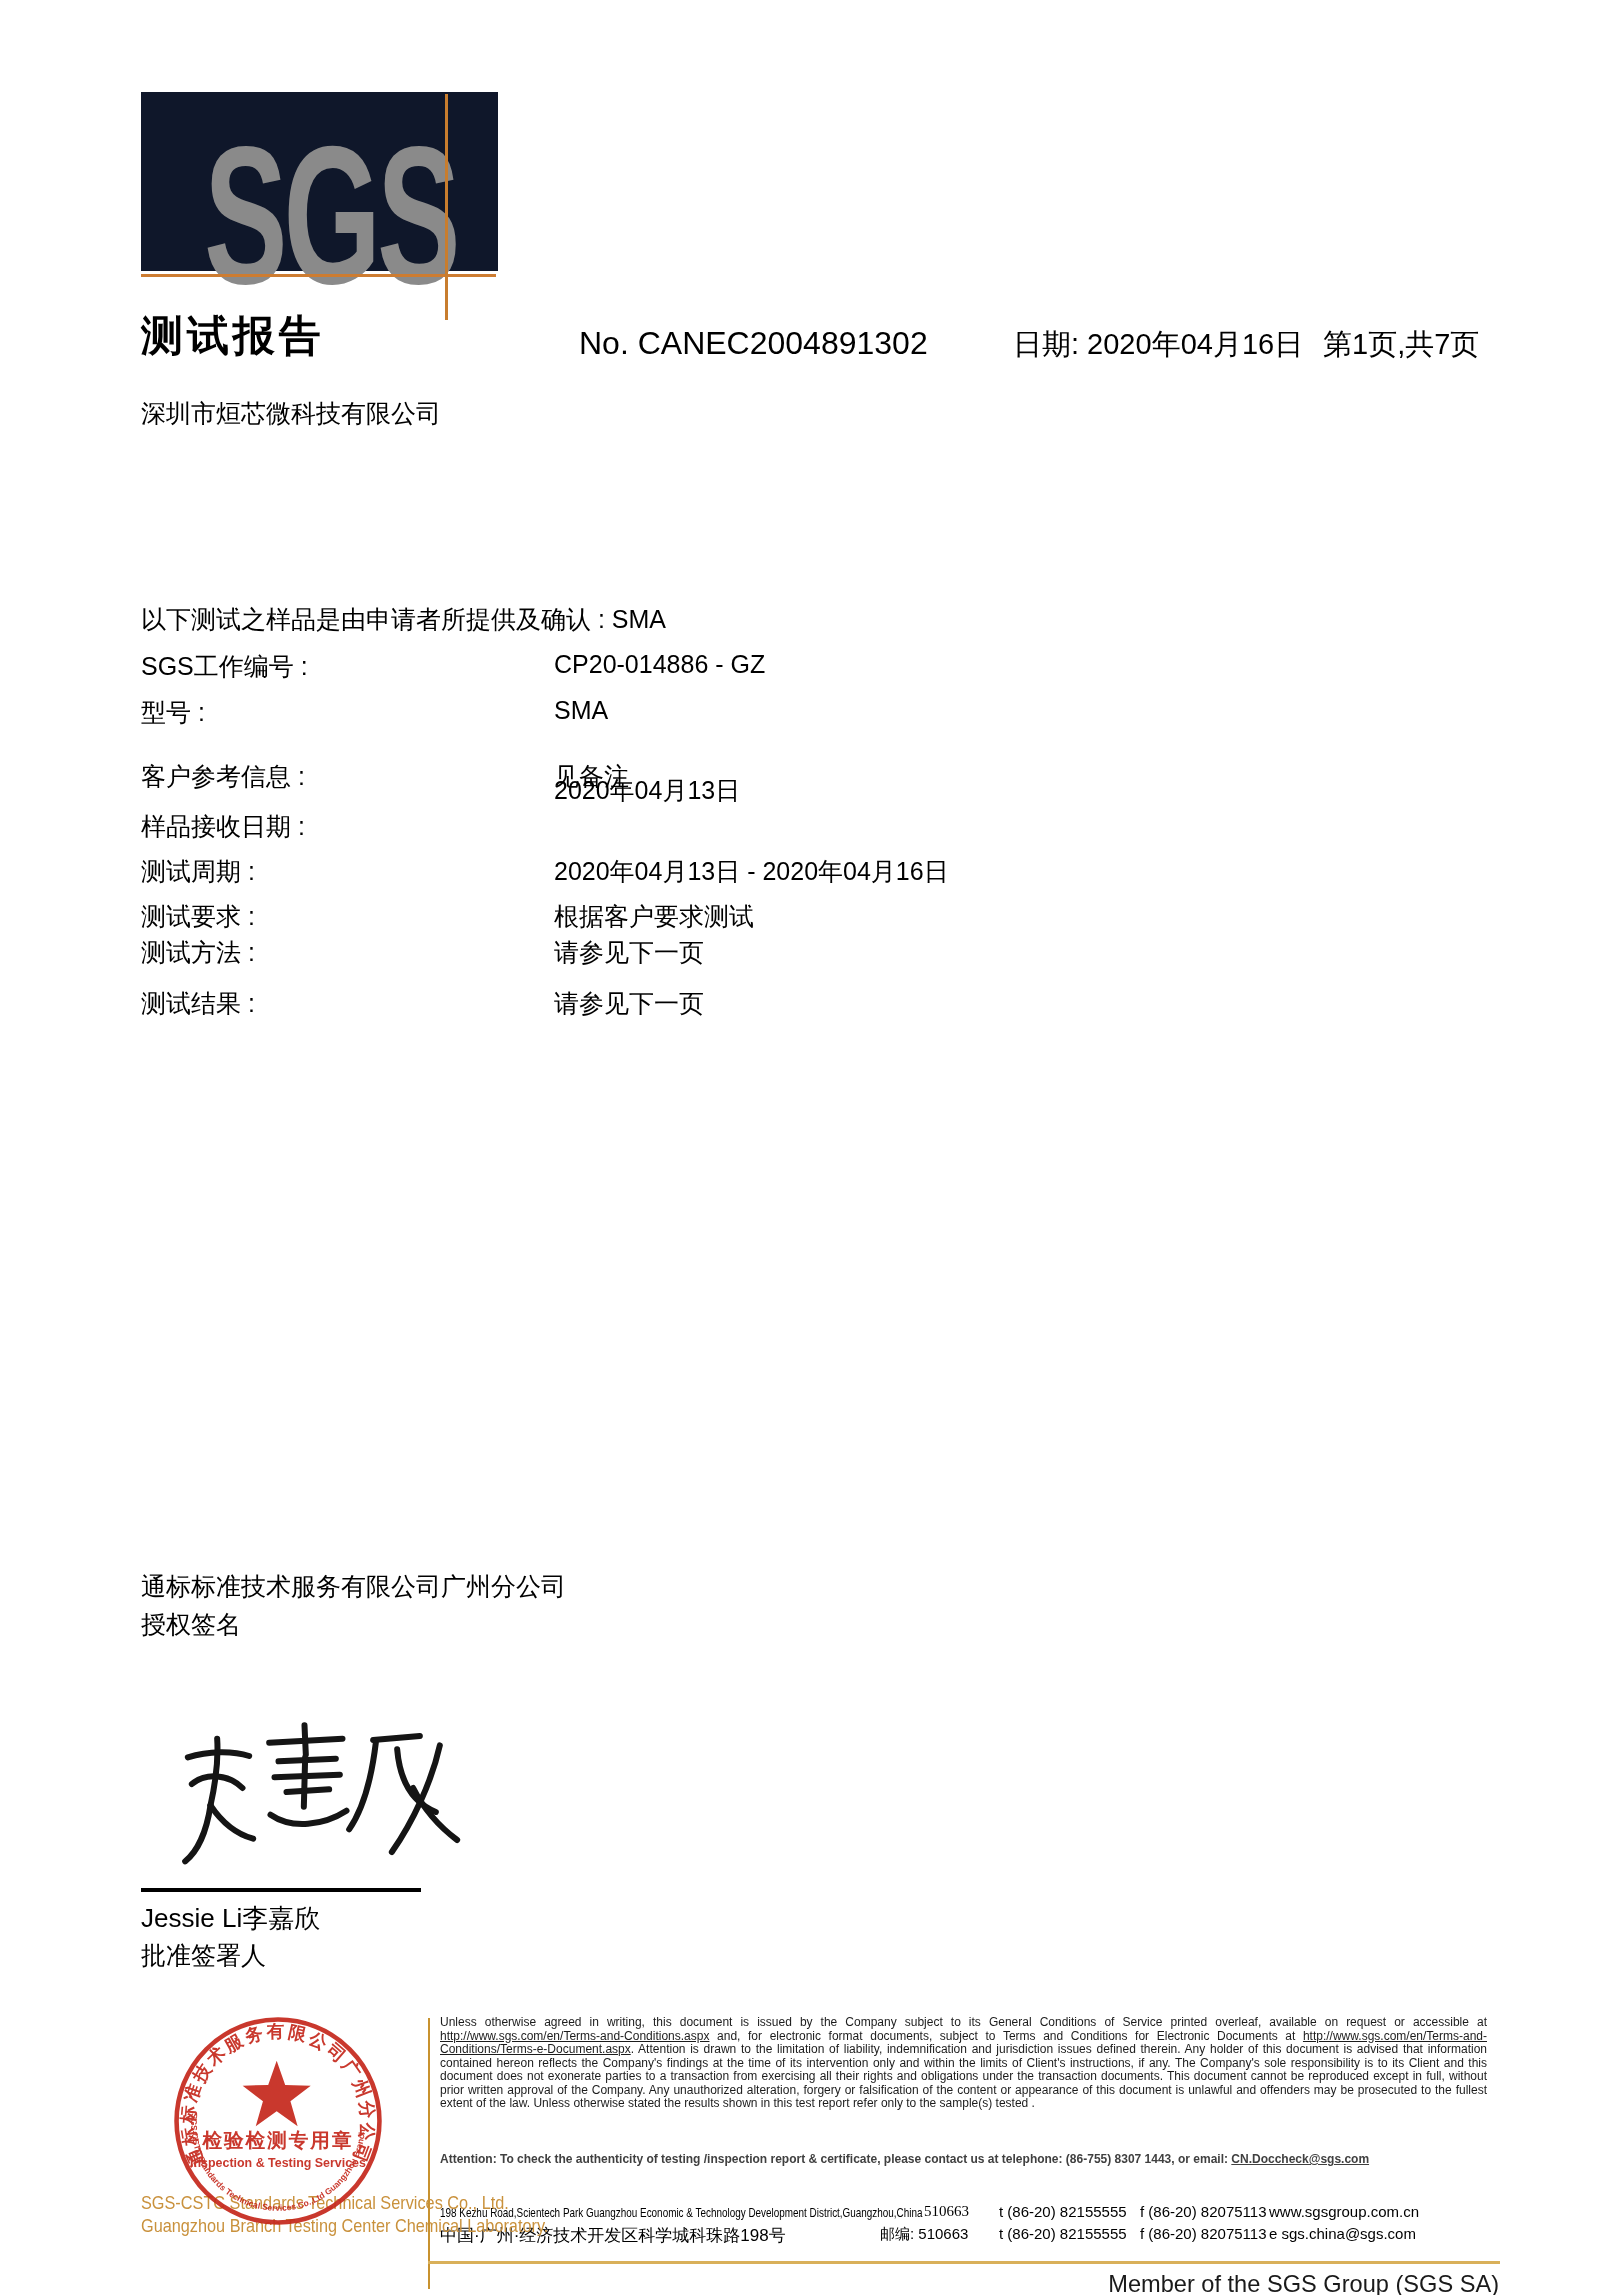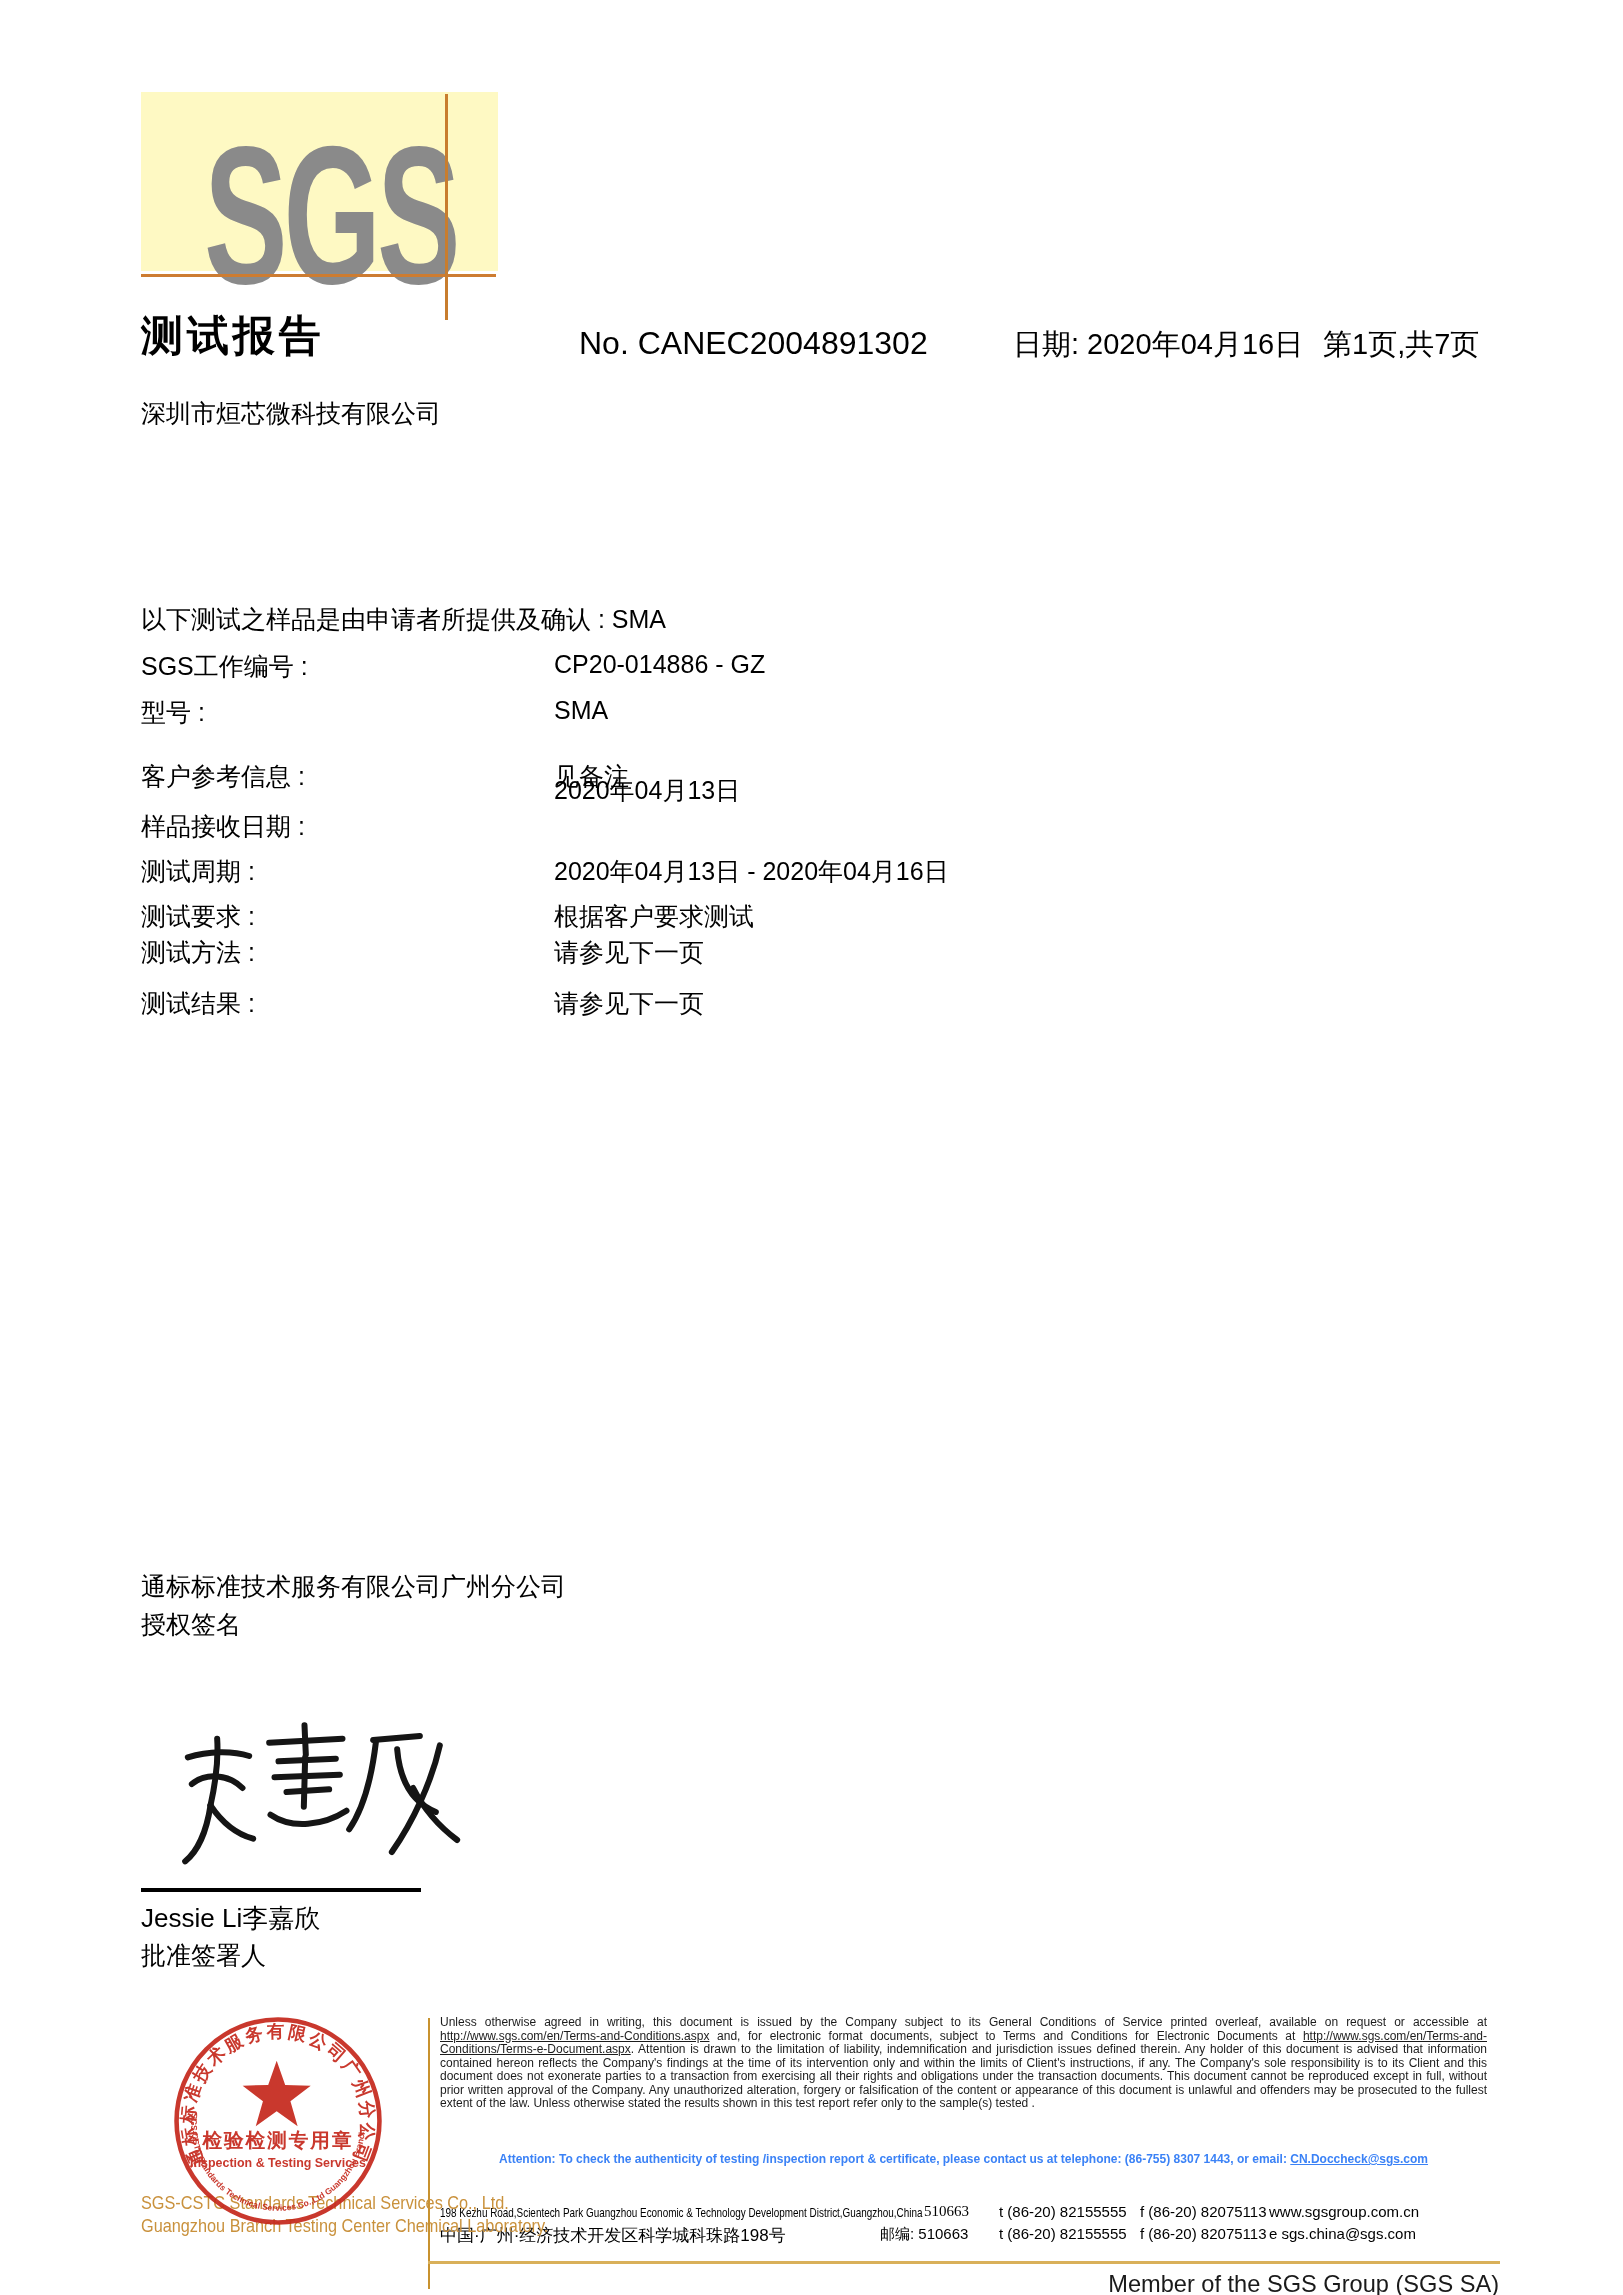--- a/index.html
+++ b/index.html
@@ -1,21 +1,21 @@
 <!DOCTYPE html>
 <html style="font-size:10.5px"><head>
 <meta charset="utf-8">
 <style>
   html,body{margin:0;padding:0;background:#ffffff;}
   .page{
     position:relative;width:1623px;height:2295px;background:#ffffff;overflow:hidden;
     font-family:"Liberation Sans","DejaVu Sans",sans-serif;color:#000;
   }
   
-  .logo-box{position:absolute;left:141px;top:92px;width:357px;height:179px;background:#fef9c3;}
+  .logo-box{position:absolute;left:141px;top:92px;width:357px;height:179px;background:#0f172a;}
   .logo-text{
     position:absolute;left:63px;top:26px;font-size:196px;line-height:196px;font-weight:bold;
     color:#8a8a8a;letter-spacing:-6.5px;transform:scaleX(0.64);transform-origin:left top;
     font-family:"Liberation Sans",sans-serif;
   }
   .logo-hline{position:absolute;left:141px;top:274px;width:355px;height:3.3px;background:#cd7c31;}
   .logo-vline{position:absolute;left:445px;top:94px;width:2.6px;height:226px;background:#c87d2e;}
   
   .doc-title{position:absolute;left:141px;top:308px;font-size:42px;font-weight:bold;letter-spacing:3.9px;}
   .report-no{position:absolute;left:579px;top:325px;font-size:32px;}
@@ -41,21 +41,21 @@
   .footer-co2{position:absolute;left:141px;top:2216px;font-size:17.7px;color:#c9913c;white-space:nowrap;transform:scaleX(0.92);transform-origin:left top;z-index:2;}
   .footer-divider{position:absolute;left:428px;top:2018px;width:2px;height:271px;background:#c8922f;}
   .footer-hline{position:absolute;left:428px;top:2261px;width:1072px;height:2.6px;background:#d9b05a;}
   .disclaimer{
     position:absolute;left:440px;top:2016px;width:1047px;
     font-size:12px;line-height:13.5px;text-align:justify;color:#1c1c1c;
   }
   .disclaimer .url{text-decoration:underline;}
   .attention{
     position:absolute;left:440px;top:2153px;width:1047px;
-    font-size:12px;line-height:13.7px;font-weight:bold;color:#3b82f6;text-align:center;
+    font-size:12px;line-height:13.7px;font-weight:bold;color:#404040;text-align:left;
   }
   .attention .email{text-decoration:underline;}
   .addr-en{position:absolute;left:440px;top:2206px;font-size:12.4px;white-space:nowrap;transform:scaleX(0.80);transform-origin:left top;}
   .addr-post1{position:absolute;left:924px;top:2203px;font-size:15px;white-space:nowrap;font-family:Liberation Serif, serif;}
   .addr-tel1{position:absolute;left:999px;top:2203px;font-size:15px;white-space:nowrap;}
   .addr-fax1{position:absolute;left:1140px;top:2203px;font-size:15px;white-space:nowrap;}
   .addr-web{position:absolute;left:1269px;top:2203px;font-size:15px;white-space:nowrap;}
   .addr-cn{position:absolute;left:440px;top:2224px;font-size:17px;white-space:nowrap;}
   .addr-post2{position:absolute;left:880px;top:2225px;font-size:15px;white-space:nowrap;}
   .addr-tel2{position:absolute;left:999px;top:2225px;font-size:15px;white-space:nowrap;}

